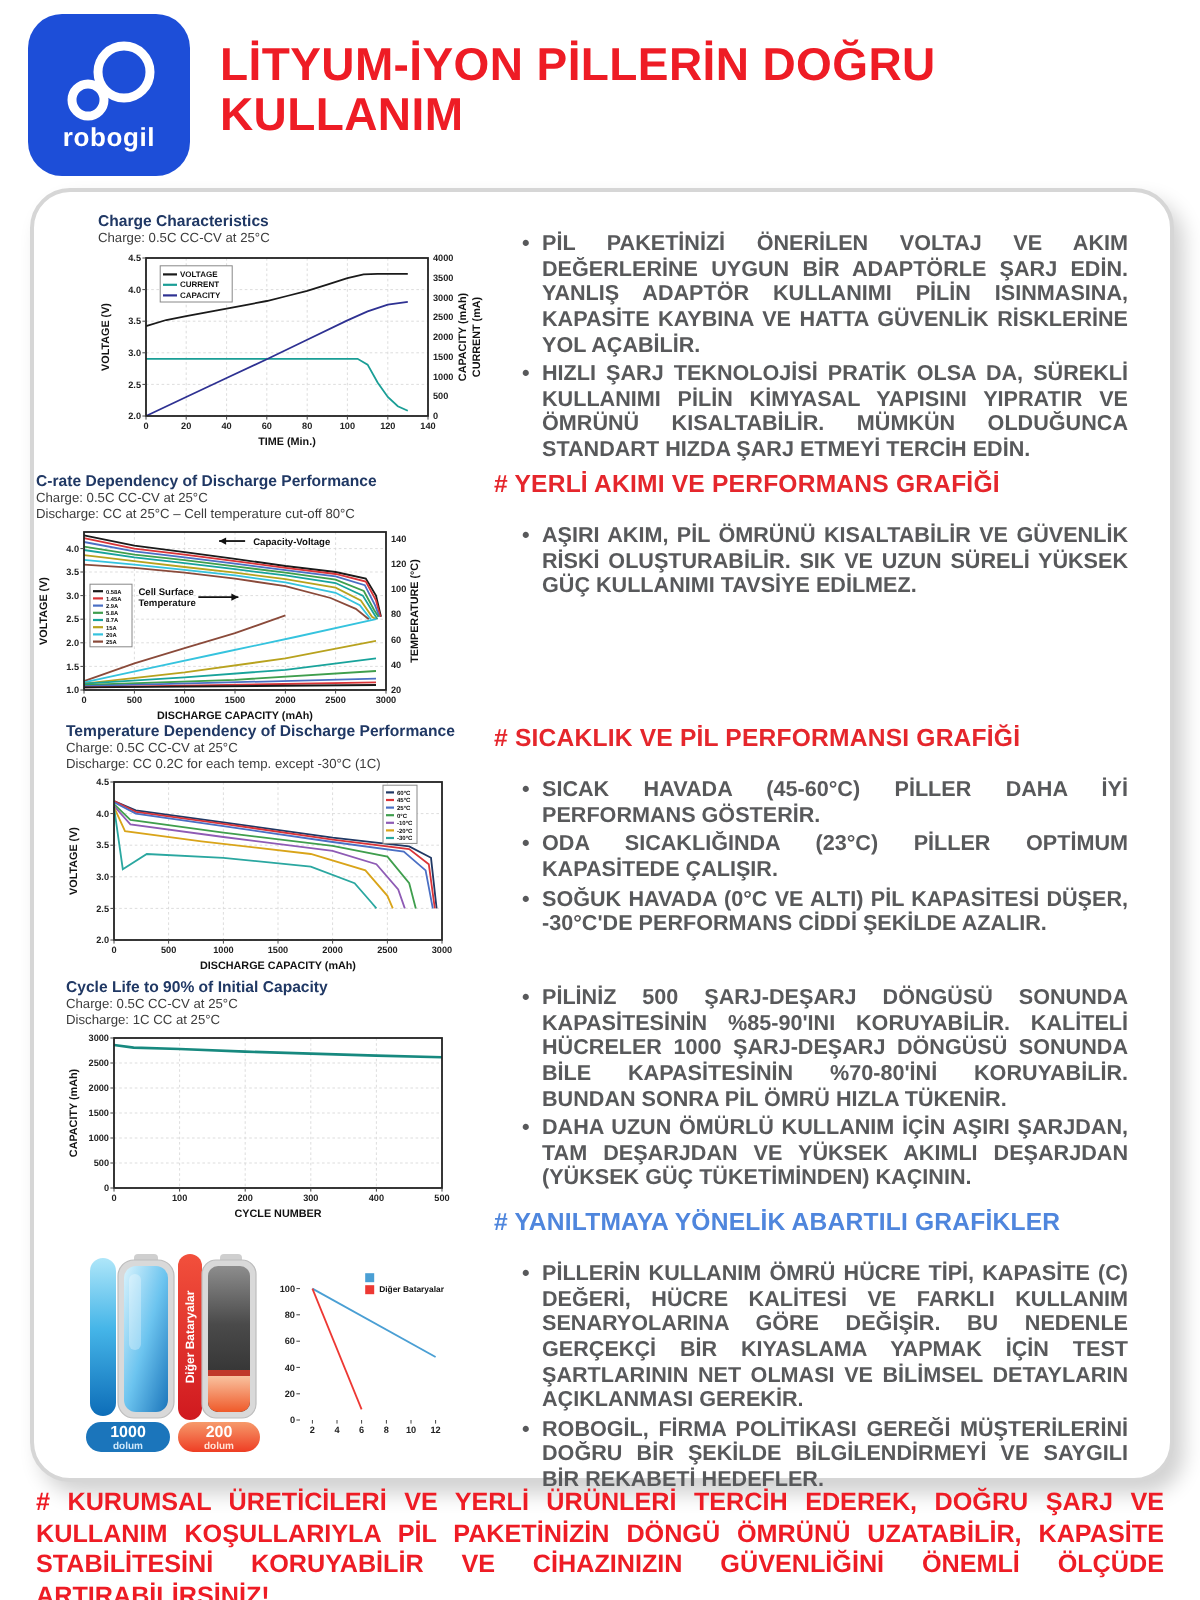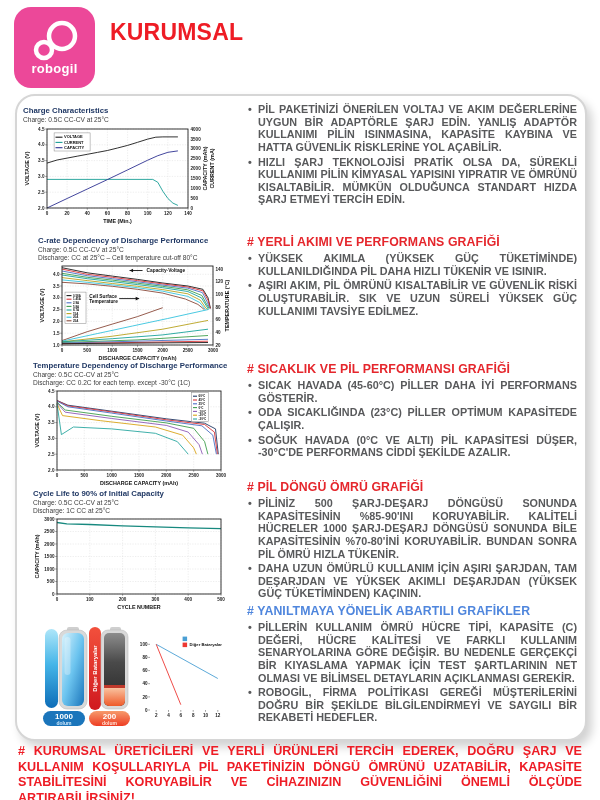--- a/index.html
+++ b/index.html
@@ -1,20 +1,20 @@
 <!DOCTYPE html>
 <html><head>
 <meta charset="utf-8">
 <style>
   html,body{margin:0;padding:0;}
   body{width:600px;height:800px;background:#ffffff;font-family:"Liberation Sans",sans-serif;position:relative;overflow:hidden;}
   .abs{position:absolute;}
 
   
-  .logo{left:14px;top:7px;width:81px;height:81px;background:#ec4899;border-radius:17px;display:flex;flex-direction:column;align-items:center;justify-content:center;}
+  .logo{left:14px;top:7px;width:81px;height:81px;background:#1d4ed8;border-radius:17px;display:flex;flex-direction:column;align-items:center;justify-content:center;}
   .logo-text{color:#fff;font-weight:700;font-size:13px;margin-top:-2px;letter-spacing:0.3px;}
   .title{left:110px;top:20px;width:470px;color:#ee1c25;font-weight:800;font-size:23px;line-height:1.1;letter-spacing:0.2px;}
 
   
   .card{left:15px;top:94px;width:568px;height:643px;background:#fff;border:2px solid #d6d6d6;border-radius:20px;box-shadow:5px 6px 10px rgba(0,0,0,0.18);}
 
   
   .chart{position:absolute;width:200px;}
   .ct{font-size:7.8px;font-weight:700;color:#203864;margin-bottom:1px;}
   .cs{font-size:6.6px;color:#3c3c3c;margin-bottom:0.5px;}
@@ -23,46 +23,47 @@
   .tk{font-family:"Liberation Sans",sans-serif;font-size:4.6px;font-weight:700;fill:#222;}
   .axl{font-family:"Liberation Sans",sans-serif;font-size:5.4px;font-weight:700;fill:#111;}
   .an{font-family:"Liberation Sans",sans-serif;font-size:4.8px;font-weight:700;fill:#111;}
   .lgt{font-family:"Liberation Sans",sans-serif;font-weight:700;fill:#111;}
 
   
   .sec{position:absolute;left:247px;width:330px;}
   .sec h2{margin:0 0 3px 0;font-size:12.3px;font-weight:800;letter-spacing:0.1px;}
   .h-red{color:#e5262c;}
   .h-blue{color:#4f86dd;}
-  .bl{list-style:none;margin:0;padding:0;}
+  .bl{list-style:none;margin:13px;padding:0;}
   .bl li{position:relative;padding-left:11px;margin-bottom:2px;font-size:10.8px;font-weight:700;color:#58595b;line-height:1.17;text-align:justify;}
   .bl li::before{content:"•";position:absolute;left:1px;top:0;}
 
   
   .footer{left:18px;top:744px;width:564px;color:#ee1c25;font-weight:800;font-size:12.6px;line-height:1.25;text-align:justify;}
 </style>
 </head>
 <body>
 
 <div class="abs logo">
   <span>
     <svg width="58" height="44" viewBox="0 0 58 44">
       <circle cx="36" cy="17" r="13" fill="none" stroke="#ffffff" stroke-width="4.5"></circle>
       <circle cx="18" cy="31" r="8" fill="none" stroke="#ffffff" stroke-width="4.5"></circle>
     </svg>
   </span>
   <span class="logo-text">robogil</span>
 </div>
 <div class="abs title">
-  <div>KURUMSAL</div>
+  <div>LİTYUM-İYON PİLLERİN DOĞRU</div>
+  <div>KULLANIM</div>
 </div>
 
 <div class="abs card"></div>
 
-<div class="chart" style="left:23px;top:106px;">
+<div class="chart" style="left:49px;top:106px;">
   <div class="ct">Charge Characteristics</div>
   <div class="cs">Charge: 0.5C CC-CV at 25°C</div>
   <div>
       <svg width="195" height="100" viewBox="0 0 195 100" xmlns="http://www.w3.org/2000/svg">
         <line class="grid" x1="24.0" y1="5" x2="24.0" y2="84"></line>
         <line class="grid" x1="44.1" y1="5" x2="44.1" y2="84"></line>
         <line class="grid" x1="64.3" y1="5" x2="64.3" y2="84"></line>
         <line class="grid" x1="84.4" y1="5" x2="84.4" y2="84"></line>
         <line class="grid" x1="104.6" y1="5" x2="104.6" y2="84"></line>
         <line class="grid" x1="124.7" y1="5" x2="124.7" y2="84"></line>
@@ -123,21 +124,21 @@
         <line x1="32.5" y1="13.2" x2="39.5" y2="13.2" stroke="#1a1a1a" stroke-width="1.1"></line>
         <text x="41.0" y="14.4" font-size="4" class="lgt">VOLTAGE</text>
         <line x1="32.5" y1="18.4" x2="39.5" y2="18.4" stroke="#1a9e96" stroke-width="1.1"></line>
         <text x="41.0" y="19.6" font-size="4" class="lgt">CURRENT</text>
         <line x1="32.5" y1="23.7" x2="39.5" y2="23.7" stroke="#2e3192" stroke-width="1.1"></line>
         <text x="41.0" y="24.9" font-size="4" class="lgt">CAPACITY</text>
       </svg>
     </div>
 </div>
 
-<div class="chart" style="left:38px;top:236px;">
+<div class="chart" style="left:18px;top:236px;">
   <div class="ct">C-rate Dependency of Discharge Performance</div>
   <div class="cs">Charge: 0.5C CC-CV at 25°C</div>
   <div class="cs">Discharge: CC at 25°C – Cell temperature cut-off 80°C</div>
   <div>
       <svg width="195" height="100" viewBox="0 0 195 100" xmlns="http://www.w3.org/2000/svg">
         <line class="grid" x1="24.0" y1="5" x2="24.0" y2="84"></line>
         <line class="grid" x1="49.2" y1="5" x2="49.2" y2="84"></line>
         <line class="grid" x1="74.3" y1="5" x2="74.3" y2="84"></line>
         <line class="grid" x1="99.5" y1="5" x2="99.5" y2="84"></line>
         <line class="grid" x1="124.7" y1="5" x2="124.7" y2="84"></line>
@@ -462,36 +463,34 @@
 <section class="sec" style="top:103px;">
   <ul class="bl">
     <li>PİL PAKETİNİZİ ÖNERİLEN VOLTAJ VE AKIM DEĞERLERİNE UYGUN BİR ADAPTÖRLE ŞARJ EDİN. YANLIŞ ADAPTÖR KULLANIMI PİLİN ISINMASINA, KAPASİTE KAYBINA VE HATTA GÜVENLİK RİSKLERİNE YOL AÇABİLİR.</li>
     <li>HIZLI ŞARJ TEKNOLOJİSİ PRATİK OLSA DA, SÜREKLİ KULLANIMI PİLİN KİMYASAL YAPISINI YIPRATIR VE ÖMRÜNÜ KISALTABİLİR. MÜMKÜN OLDUĞUNCA STANDART HIZDA ŞARJ ETMEYİ TERCİH EDİN.</li>
   </ul>
 </section>
 
 <section class="sec" style="top:235px;">
   <h2 class="h-red">#  YERLİ AKIMI VE PERFORMANS GRAFİĞİ</h2>
   <ul class="bl">
-    <li>YÜKSEK AKIMLA (YÜKSEK GÜÇ TÜKETİMİNDE) KULLANILDIĞINDA PİL DAHA HIZLI TÜKENİR VE ISINIR.</li>
     <li>AŞIRI AKIM, PİL ÖMRÜNÜ KISALTABİLİR VE GÜVENLİK RİSKİ OLUŞTURABİLİR. SIK VE UZUN SÜRELİ YÜKSEK GÜÇ KULLANIMI TAVSİYE EDİLMEZ.</li>
   </ul>
 </section>
 
 <section class="sec" style="top:362px;">
   <h2 class="h-red">#  SICAKLIK VE PİL PERFORMANSI GRAFİĞİ</h2>
   <ul class="bl">
     <li>SICAK HAVADA (45-60°C) PİLLER DAHA İYİ PERFORMANS GÖSTERİR.</li>
     <li>ODA SICAKLIĞINDA (23°C) PİLLER OPTİMUM KAPASİTEDE ÇALIŞIR.</li>
     <li>SOĞUK HAVADA (0°C VE ALTI) PİL KAPASİTESİ DÜŞER, -30°C'DE PERFORMANS CİDDİ ŞEKİLDE AZALIR.</li>
   </ul>
 </section>
 
 <section class="sec" style="top:480px;">
-  <h2 class="h-red">#  PİL DÖNGÜ ÖMRÜ GRAFİĞİ</h2>
   <ul class="bl">
     <li>PİLİNİZ 500 ŞARJ-DEŞARJ DÖNGÜSÜ SONUNDA KAPASİTESİNİN %85-90'INI KORUYABİLİR. KALİTELİ HÜCRELER 1000 ŞARJ-DEŞARJ DÖNGÜSÜ SONUNDA BİLE KAPASİTESİNİN %70-80'İNİ KORUYABİLİR. BUNDAN SONRA PİL ÖMRÜ HIZLA TÜKENİR.</li>
     <li>DAHA UZUN ÖMÜRLÜ KULLANIM İÇİN AŞIRI ŞARJDAN, TAM DEŞARJDAN VE YÜKSEK AKIMLI DEŞARJDAN (YÜKSEK GÜÇ TÜKETİMİNDEN) KAÇININ.</li>
   </ul>
 </section>
 
 <section class="sec" style="top:604px;">
   <h2 class="h-blue">#  YANILTMAYA YÖNELİK ABARTILI GRAFİKLER</h2>
   <ul class="bl">
     <li>PİLLERİN KULLANIM ÖMRÜ HÜCRE TİPİ, KAPASİTE (C) DEĞERİ, HÜCRE KALİTESİ VE FARKLI KULLANIM SENARYOLARINA GÖRE DEĞİŞİR. BU NEDENLE GERÇEKÇİ BİR KIYASLAMA YAPMAK İÇİN TEST ŞARTLARININ NET OLMASI VE BİLİMSEL DETAYLARIN AÇIKLANMASI GEREKİR.</li>

